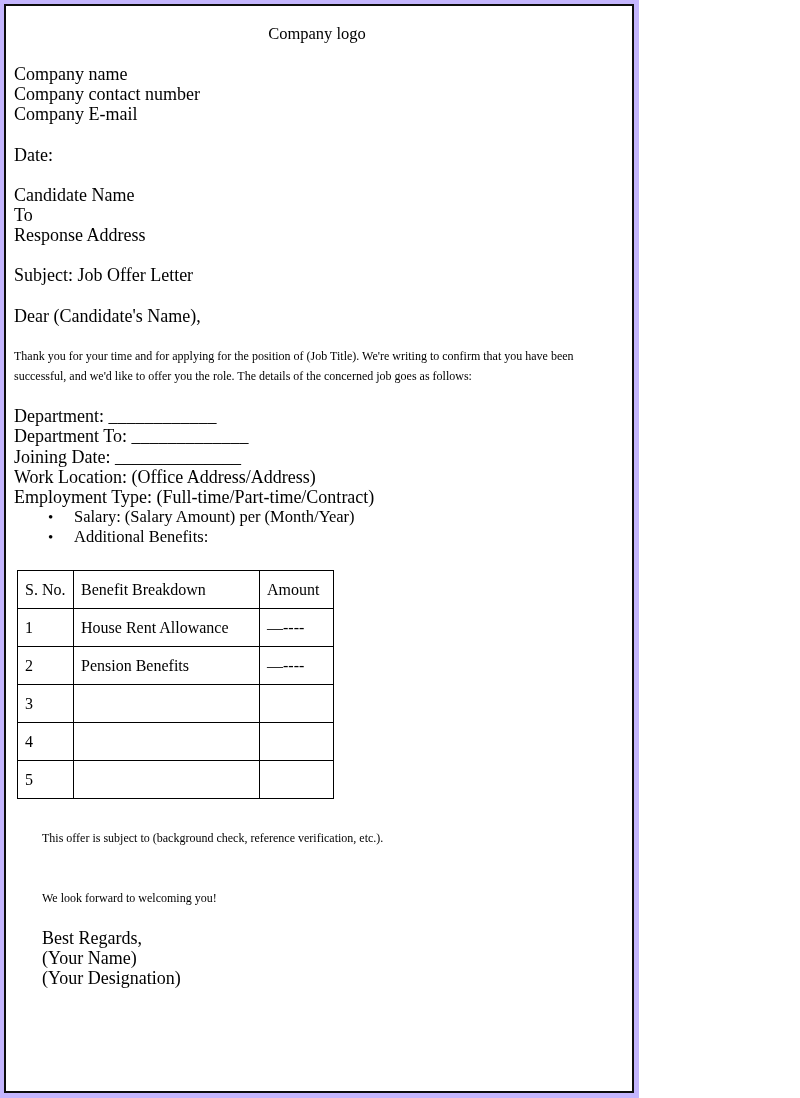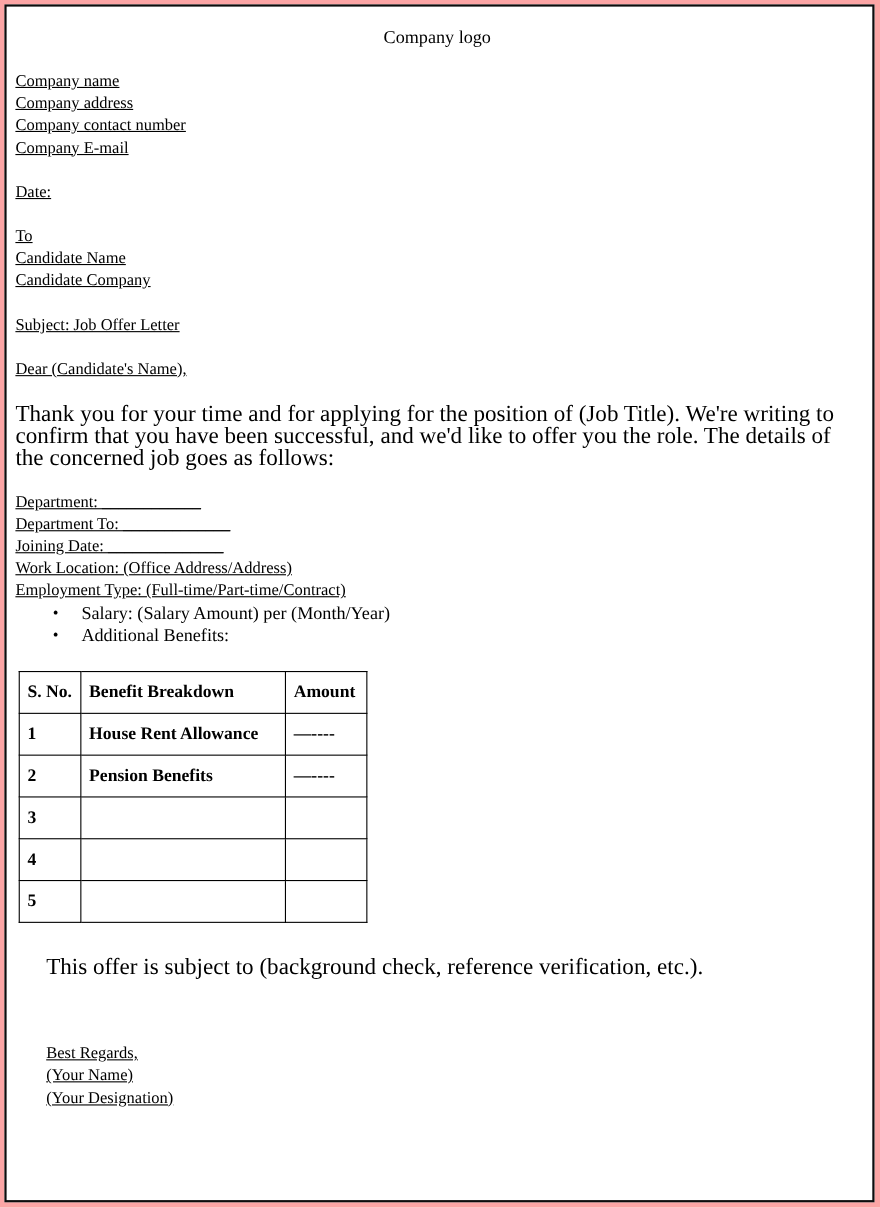--- a/index.html
+++ b/index.html
@@ -8,23 +8,23 @@
     padding: 0;
     background: #ffffff;
   }
   body {
     font-family: "Liberation Serif", "DejaVu Serif", serif;
     color: #000000;
   }
 
   .page {
     position: relative;
-    width: 800px;
+    width: 639px;
     height: 1098px;
-    background: #fca5a5;
+    background: #c4b5fd;
     box-sizing: border-box;
     overflow: hidden;
   }
 
   
   .page-frame {
     position: absolute;
     left: 4px;
     top: 4px;
     right: 5px;
@@ -51,28 +51,27 @@
     margin: 10px 0 0 0;
     padding-right: 4px;
   }
 
   .block {
     margin: 0;
     padding: 0;
   }
 
   .line {
-    font-size: 15px;
+    font-size: 18px;
     line-height: 20.2px;
     white-space: pre-wrap;
-    text-decoration: underline;
   }
 
   .para {
-    font-size: 21px;
+    font-size: 12px;
     line-height: 20.2px;
     text-align: left;
     margin: 0;
     padding-right: 3px;
   }
 
   .spacer {
     height: 20px;
   }
 
@@ -103,21 +102,21 @@
   }
   table.benefits {
     border-collapse: collapse;
     table-layout: fixed;
     width: 316px;
     border: 1.6px solid #000000;
   }
   table.benefits td,
   table.benefits th {
     border: 1.6px solid #000000;
-    font-weight: bold;
+    font-weight: normal;
     text-align: left;
     font-size: 16px;
     line-height: 19px;
     height: 38px;
     padding: 0 7px;
     vertical-align: middle;
     box-sizing: border-box;
     overflow: hidden;
   }
   table.benefits col.c-sno   { width: 56px; }
@@ -137,35 +136,34 @@
 <div class="page">
   <div class="page-frame">
     <div class="content">
 
       <div class="doc-title">Company logo</div>
 
       <div class="spacer"></div>
 
       <div class="block">
         <div class="line">Company name</div>
-        <div class="line">Company address</div>
         <div class="line">Company contact number</div>
         <div class="line">Company E-mail</div>
       </div>
 
       <div class="spacer"></div>
 
       <div class="line">Date:</div>
 
       <div class="spacer"></div>
 
       <div class="block">
+        <div class="line">Candidate Name</div>
         <div class="line">To</div>
-        <div class="line">Candidate Name</div>
-        <div class="line">Candidate Company</div>
+        <div class="line">Response Address</div>
       </div>
 
       <div class="spacer"></div>
 
       <div class="line">Subject: Job Offer Letter</div>
 
       <div class="spacer"></div>
 
       <div class="line">Dear (Candidate's Name),</div>
 
@@ -239,20 +237,21 @@
       </div>
 
       <div class="after-table">
         <p class="para">This offer is subject to (background check, reference verification, etc.).</p>
 
         <div class="spacer"></div>
 
 
         <div class="spacer"></div>
 
+        <p class="para">We look forward to welcoming you!</p>
 
         <div class="spacer"></div>
 
         <div class="block">
           <div class="line">Best Regards,</div>
           <div class="line">(Your Name)</div>
           <div class="line">(Your Designation)</div>
         </div>
       </div>
 

